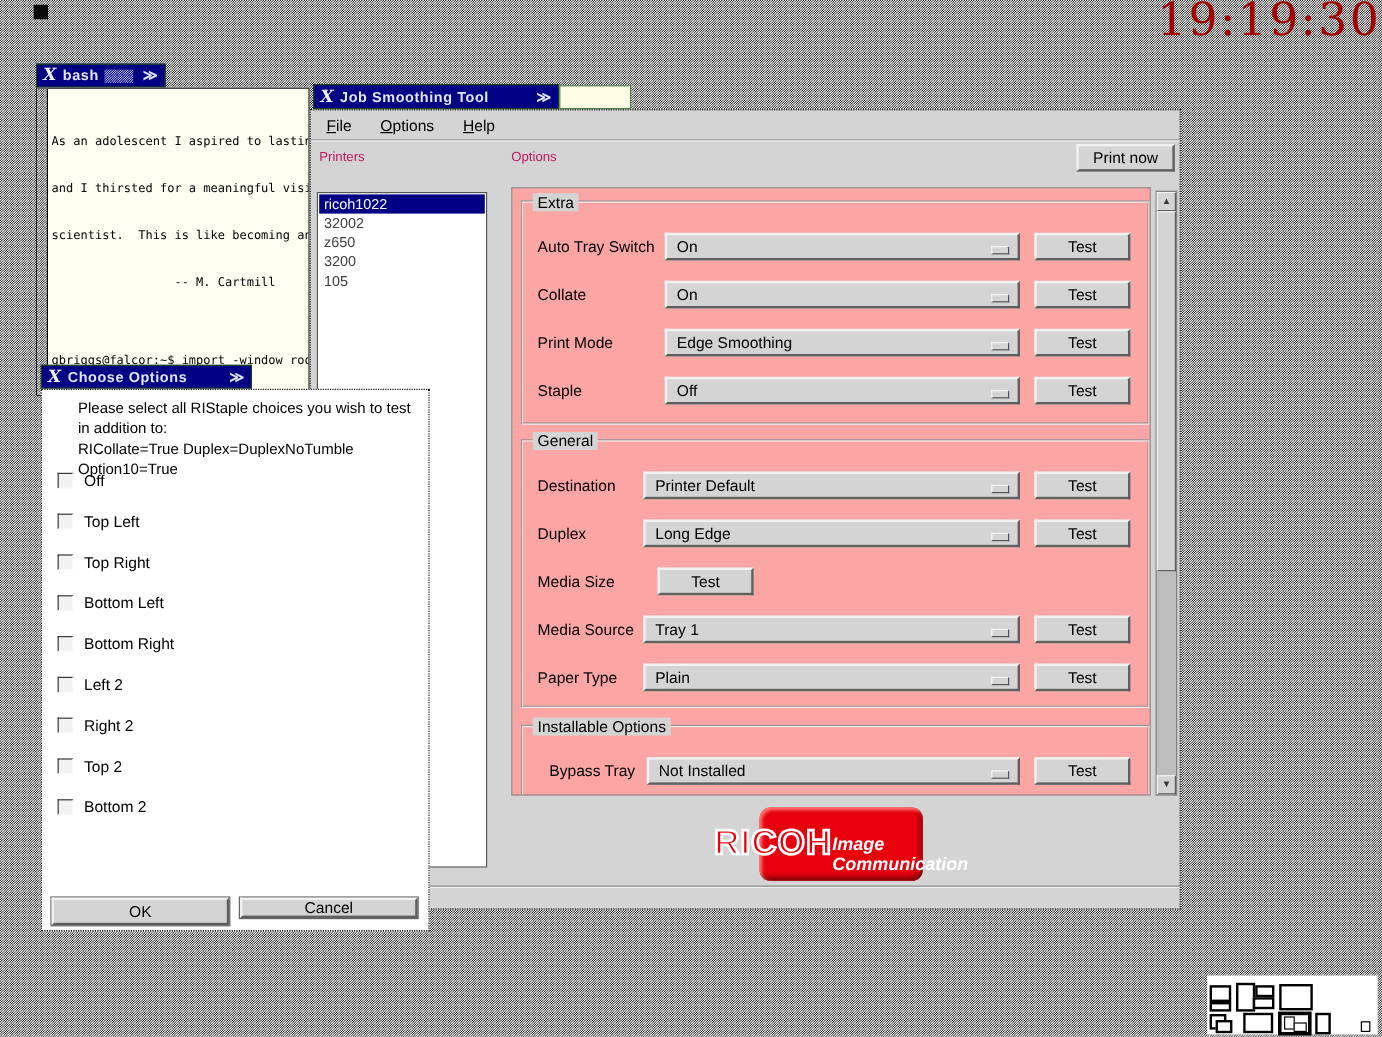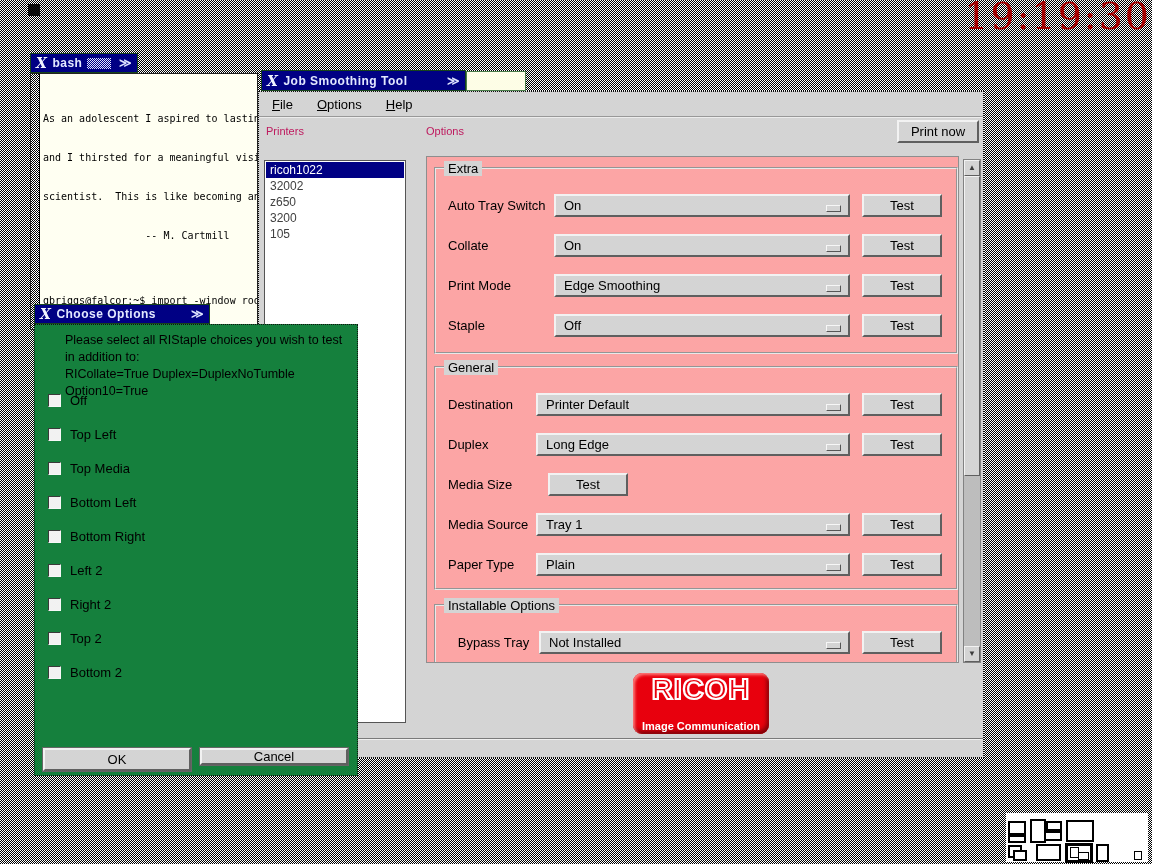--- a/index.html
+++ b/index.html
@@ -86,28 +86,28 @@
   .dd-bar { position:absolute; right:7px; top:9px; width:15px; height:7px; background:#d4d4d4; border:1px solid; border-color:#f6f6f6 #565656 #565656 #f6f6f6; }
   .btn-test { width:80px; height:23px; margin-left:12px; flex:none; }
 
   .vscroll { position:absolute; left:704px; top:67px; width:18px; height:504px; background:#bdbdbd; border:1px solid #828282; display:flex; flex-direction:column; }
   .sb-btn { height:16px; background:#d4d4d4; border:1px solid; border-color:#f2f2f2 #5f5f5f #5f5f5f #f2f2f2; font-size:8px; line-height:13px; text-align:center; color:#3c3c3c; }
   .sb-trough { flex:1; position:relative; }
   .sb-thumb { position:absolute; left:0; top:0; width:100%; height:300px; background:#d4d4d4; border:1px solid; border-color:#f2f2f2 #5f5f5f #5f5f5f #f2f2f2; }
 
   .logo { position:absolute; left:374px; top:581px; width:136px; height:61px; background:#e8000d; border-radius:9px;
     box-shadow: inset 2px 2px 3px #ff7a7a, inset -2px -3px 4px #7d0008;
-    display:flex; flex-direction:column; align-items:center; justify-content:center; }
+    display:flex; flex-direction:row; align-items:center; justify-content:center; }
   .logo-brand { font-size:29px; line-height:29px; font-weight:800; letter-spacing:1px; color:#e8000d; -webkit-text-stroke:2.2px #fff; }
-  .logo-tag { font-size:11px; font-weight:bold; color:#fff; margin-top:16px; }
+  .logo-tag { font-size:15px; font-weight:bold; font-style:italic; color:#fff; margin-top:16px; }
   .job-sep { position:absolute; left:0; top:646px; width:724px; height:2px; border-top:1px solid #7a7a7a; border-bottom:1px solid #f0f0f0; }
 
   
   .dlg-title { left:34px; top:304px; width:176px; height:20px; z-index:3; }
-  .dlg { position:absolute; left:34px; top:324px; width:324px; height:452px; background:#15803d; border:1px dotted #111; z-index:3;padding-left:24px; }
+  .dlg { position:absolute; left:34px; top:324px; width:324px; height:452px; background:#ffffff; border:1px dotted #111; z-index:3;padding-left:24px; }
   .dlg-msg { padding:7px 0 0 6px; font-size:12.5px; line-height:17px; color:#000; }
   .cb-list { position:absolute; left:13px; top:69px; }
   .cb-item { display:flex; align-items:center; height:13px; margin-bottom:21px; }
   .cb { width:13px; height:13px; background:#f2f2f2; border:1px solid; border-color:#3a3a3a #f8f8f8 #f8f8f8 #3a3a3a; margin-right:9px; }
   .cb-label { font-size:13px; }
   .btn-ok { position:absolute; left:8px; top:423px; width:148px; height:23px; box-shadow:0 0 0 1px #666; }
   .btn-cancel { position:absolute; left:165px; top:423px; width:148px; height:17px; box-shadow:0 0 0 1px #666; }
 
   
   .pager { position:absolute; left:1006px; top:813px; width:142px; height:49px; background:#fff; z-index:4; }
@@ -298,21 +298,21 @@
     <div class="cb-item">
         <span class="cb"></span>
         <span class="cb-label">Off</span>
       </div>
     <div class="cb-item">
         <span class="cb"></span>
         <span class="cb-label">Top Left</span>
       </div>
     <div class="cb-item">
         <span class="cb"></span>
-        <span class="cb-label">Top Media</span>
+        <span class="cb-label">Top Right</span>
       </div>
     <div class="cb-item">
         <span class="cb"></span>
         <span class="cb-label">Bottom Left</span>
       </div>
     <div class="cb-item">
         <span class="cb"></span>
         <span class="cb-label">Bottom Right</span>
       </div>
     <div class="cb-item">

